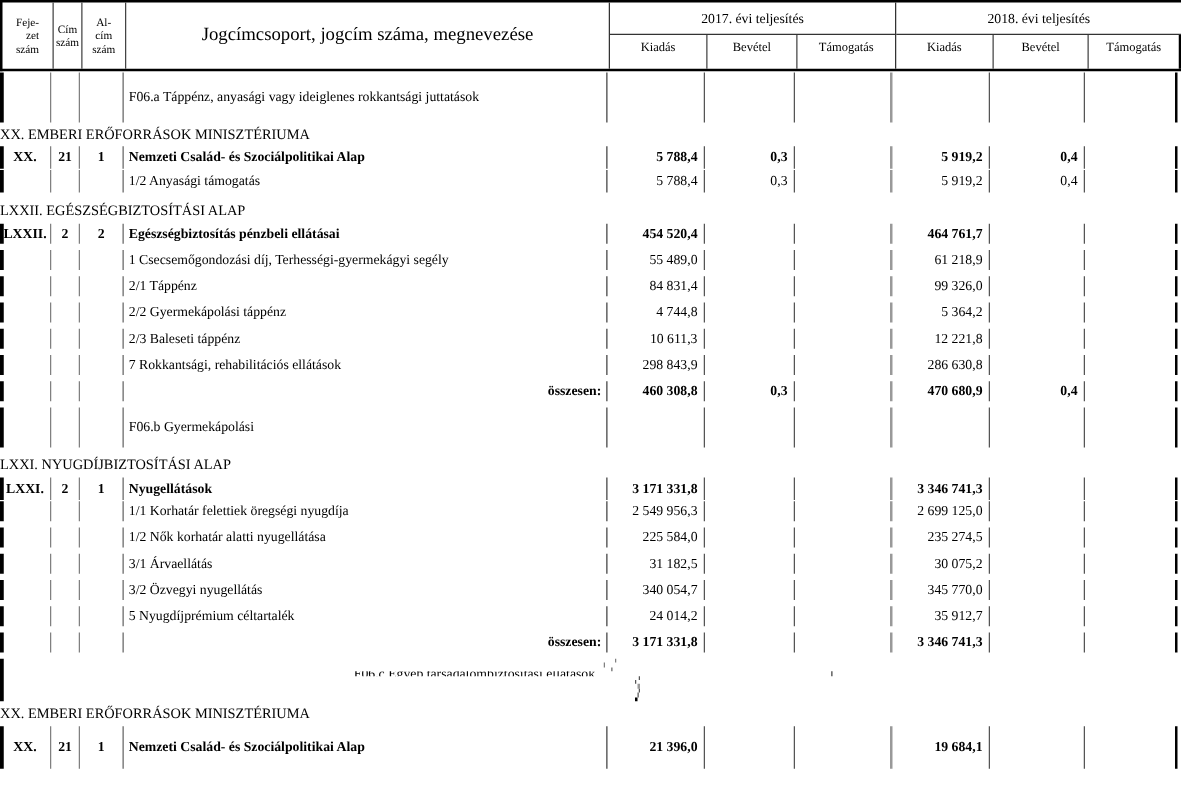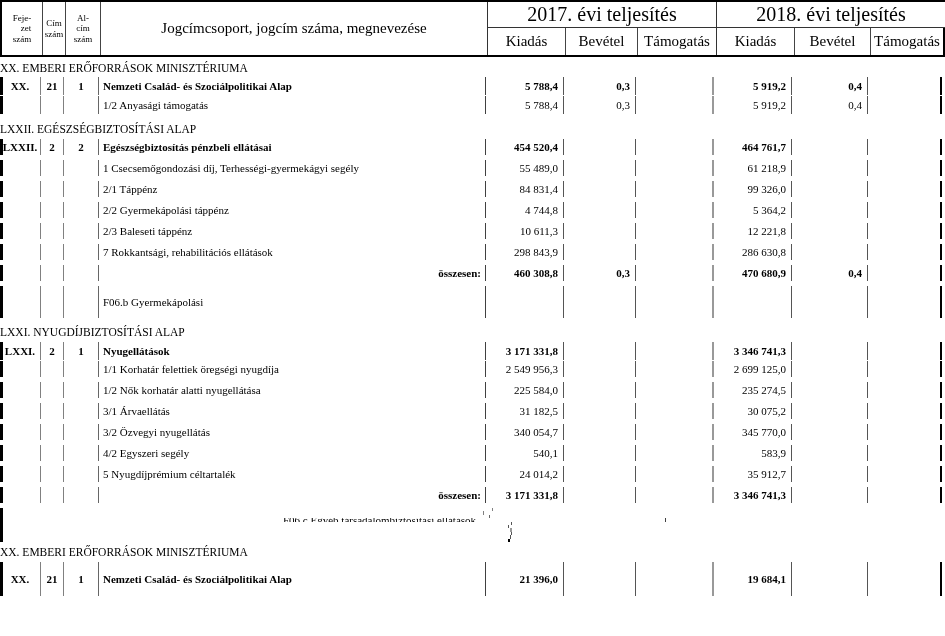--- a/index.html
+++ b/index.html
@@ -20,23 +20,23 @@
       text-align:center;height:100%;}
   .hc.small{font-size:9px;line-height:1.15;white-space:pre-line;}
   .w-fej{width:41px;border-right:1px solid #444;text-align:right;}
   .w-cim{width:23px;border-right:1px solid #444;}
   .w-alcim{width:35px;border-right:1px solid #444;}
   .w-name{width:387px;font-size:15px;border-right:1px solid #333;}
   .hgroup{box-sizing:border-box;height:100%;display:flex;flex-direction:column;}
   .w-2017{width:228px;}
   .w-2018{width:229px;border-left:1px solid #333;}
   .hyear{height:26px;box-sizing:border-box;border-bottom:1px solid #333;
-         display:flex;align-items:center;justify-content:center;font-size:20px;}
+         display:flex;align-items:center;justify-content:center;font-size:11px;}
   .hsub{flex:1;display:flex;}
-  .hsub .sc{box-sizing:border-box;font-size:15px;display:flex;
+  .hsub .sc{box-sizing:border-box;font-size:10px;display:flex;
             align-items:flex-start;justify-content:center;padding-top:5px;}
   .w-2017 .sc1{width:78px;border-right:1px solid #444;}
   .w-2017 .sc2{width:72px;border-right:1px solid #444;}
   .w-2017 .sc3{width:78px;}
   .w-2018 .sc1{width:78px;border-right:1px solid #444;}
   .w-2018 .sc2{width:76px;border-right:1px solid #444;}
   .w-2018 .sc3{width:74px;border-right:2px solid #000;}
 
   
   #tbody{position:absolute;left:0;top:58px;width:945px;}
@@ -91,20 +91,32 @@
     <div class="hgroup w-2018">
       <div class="hyear">2018. évi teljesítés</div>
       <div class="hsub">
         <div class="sc sc1">Kiadás</div>
         <div class="sc sc2">Bevétel</div>
         <div class="sc sc3">Támogatás</div>
       </div>
     </div>
   </div>
   <div id="tbody">
+      <div class="row caption bordered" style="height: 40px;">
+        <div class="cell c0"></div>
+        <div class="cell c1"></div>
+        <div class="cell c2"></div>
+        <div class="cell c3">F06.a Táppénz, anyasági vagy ideiglenes rokkantsági juttatások</div>
+        <div class="cell c4 num"></div>
+        <div class="cell c5 num"></div>
+        <div class="cell c6 num"></div>
+        <div class="cell c7 num"></div>
+        <div class="cell c8 num"></div>
+        <div class="cell c9 num"></div>
+      </div>
       <div class="row section" style="height: 19px;">XX. EMBERI ERŐFORRÁSOK MINISZTÉRIUMA</div>
       <div class="row data bold tight bordered">
         <div class="cell c0">XX.</div>
         <div class="cell c1">21</div>
         <div class="cell c2">1</div>
         <div class="cell c3">Nemzeti Család- és Szociálpolitikai Alap</div>
         <div class="cell c4 num">5 788,4</div>
         <div class="cell c5 num">0,3</div>
         <div class="cell c6 num"></div>
         <div class="cell c7 num">5 919,2</div>
@@ -280,32 +292,20 @@
         <div class="cell c5 num"></div>
         <div class="cell c6 num"></div>
         <div class="cell c7 num">345 770,0</div>
         <div class="cell c8 num"></div>
         <div class="cell c9 num"></div>
       </div>
       <div class="row data bordered">
         <div class="cell c0"></div>
         <div class="cell c1"></div>
         <div class="cell c2"></div>
-        <div class="cell c3">4/2 Egyszeri segély</div>
-        <div class="cell c4 num">540,1</div>
-        <div class="cell c5 num"></div>
-        <div class="cell c6 num"></div>
-        <div class="cell c7 num">583,9</div>
-        <div class="cell c8 num"></div>
-        <div class="cell c9 num"></div>
-      </div>
-      <div class="row data bordered">
-        <div class="cell c0"></div>
-        <div class="cell c1"></div>
-        <div class="cell c2"></div>
         <div class="cell c3">5 Nyugdíjprémium céltartalék</div>
         <div class="cell c4 num">24 014,2</div>
         <div class="cell c5 num"></div>
         <div class="cell c6 num"></div>
         <div class="cell c7 num">35 912,7</div>
         <div class="cell c8 num"></div>
         <div class="cell c9 num"></div>
       </div>
       <div class="row total bordered">
         <div class="cell c0"></div>

